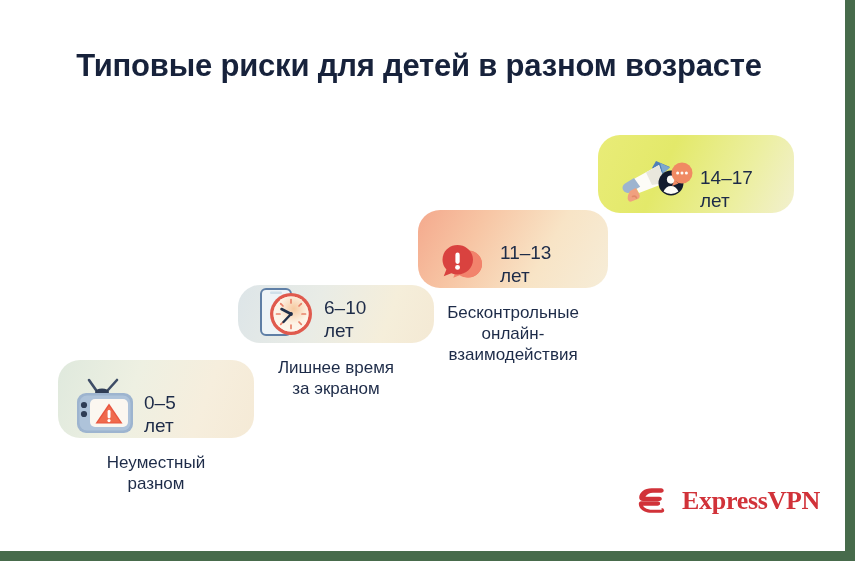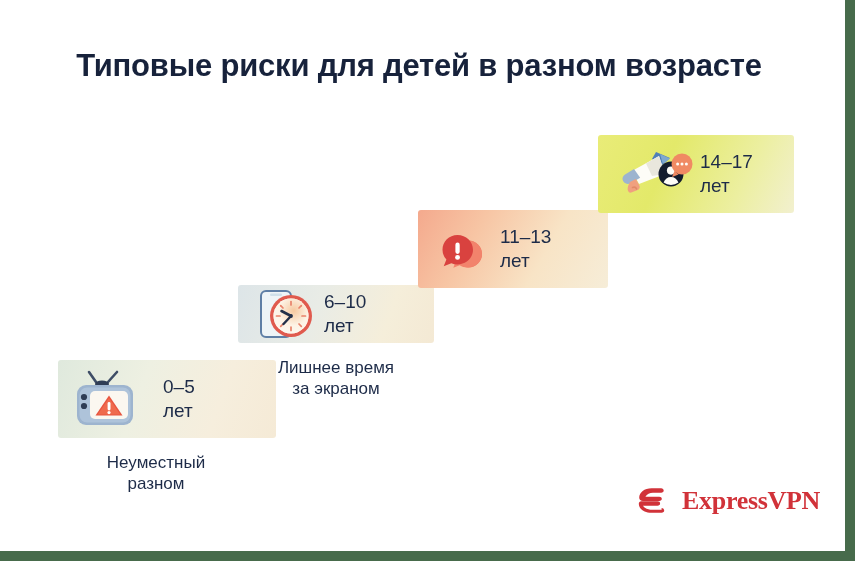--- a/index.html
+++ b/index.html
@@ -50,23 +50,23 @@
     letter-spacing: -0.2px;
     white-space: nowrap;
   }
 
   
   .step {
     position: absolute;
   }
   .card {
     position: relative;
-    border-radius: 3px;
+    border-radius: 22px;
     display: flex;
-    align-items: center;
+    align-items: flex-end;
     box-sizing: border-box;
   }
   .card-icon {
     flex: 0 0 auto;
     display: flex;
     align-items: center;
     justify-content: center;
   }
   .card-age {
     flex: 1 1 auto;
@@ -80,23 +80,22 @@
     margin-top: 14px;
     text-align: center;
     font-size: 17px;
     line-height: 1.24;
     color: #1d2b48;
   }
 
   
   #step-0 { left: 58px; top: 360px; width: 196px; }
   #step-0 .card {
-    width: 218px; height: 78px; padding: 0 14px;
+    width: 196px; height: 78px; padding: 0 14px;
     background: linear-gradient(110deg, #dfe9dd 0%, #eef0e2 38%, #f6eedd 72%, #f5ead6 100%);
-    gap: 19px;
   }
   #step-1 { left: 238px; top: 285px; width: 196px; }
   #step-1 .card {
     width: 196px; height: 58px; padding: 0 14px;
     background: linear-gradient(110deg, #dde5e8 0%, #e9ece6 40%, #f5eeda 75%, #f4e9d4 100%);
   }
   #step-2 { left: 418px; top: 210px; width: 190px; }
   #step-2 .card {
     width: 190px; height: 78px; padding: 0 14px;
     background: linear-gradient(120deg, #f4a98d 0%, #f7c5a4 30%, #f8e4c6 65%, #f6edd8 100%);
@@ -213,20 +212,25 @@
           <path d="M25.5 15 c8.6 0 15.5 6.6 15.5 14.7 c0 8.1 -6.9 14.7 -15.5 14.7 c-2.2 0 -4.3 -0.45 -6.2 -1.25 l-7.6 3 l2.7 -6.6 a14.3 14.3 0 0 1 -3.9 -9.85 C10.5 21.6 17 15 25.5 15 Z" fill="#d9423f"></path>
           <rect x="23.4" y="22.5" width="4.3" height="11.5" rx="2.15" fill="#ffffff"></rect>
           <circle cx="25.55" cy="37.4" r="2.45" fill="#ffffff"></circle>
         </svg>
       </div>
       <div class="card-age">
         <div>11–13</div>
         <div>лет</div>
       </div>
     </div>
+    <div class="caption">
+      <div>Бесконтрольные</div>
+      <div>онлайн-</div>
+      <div>взаимодействия</div>
+    </div>
   </div>
 
   <div class="step" id="step-3">
     <div class="card">
       <div class="card-icon">
         <svg width="82" height="60" viewBox="0 0 82 60" aria-hidden="true">
           <path d="M44 8 l14 6 l-10 9 l-8 -8 Z" fill="#4f7fb8"></path>
           <path d="M48 10 l10 4.5 l-7 6 Z" fill="#7ea8cf"></path>
           <path d="M47 12 L20 27 l7 13 L53 30 Z" fill="#fdfcf7"></path>
           <path d="M47 12 L34 19.5 l6 12.5 L53 30 Z" fill="#e9e7dd"></path>

